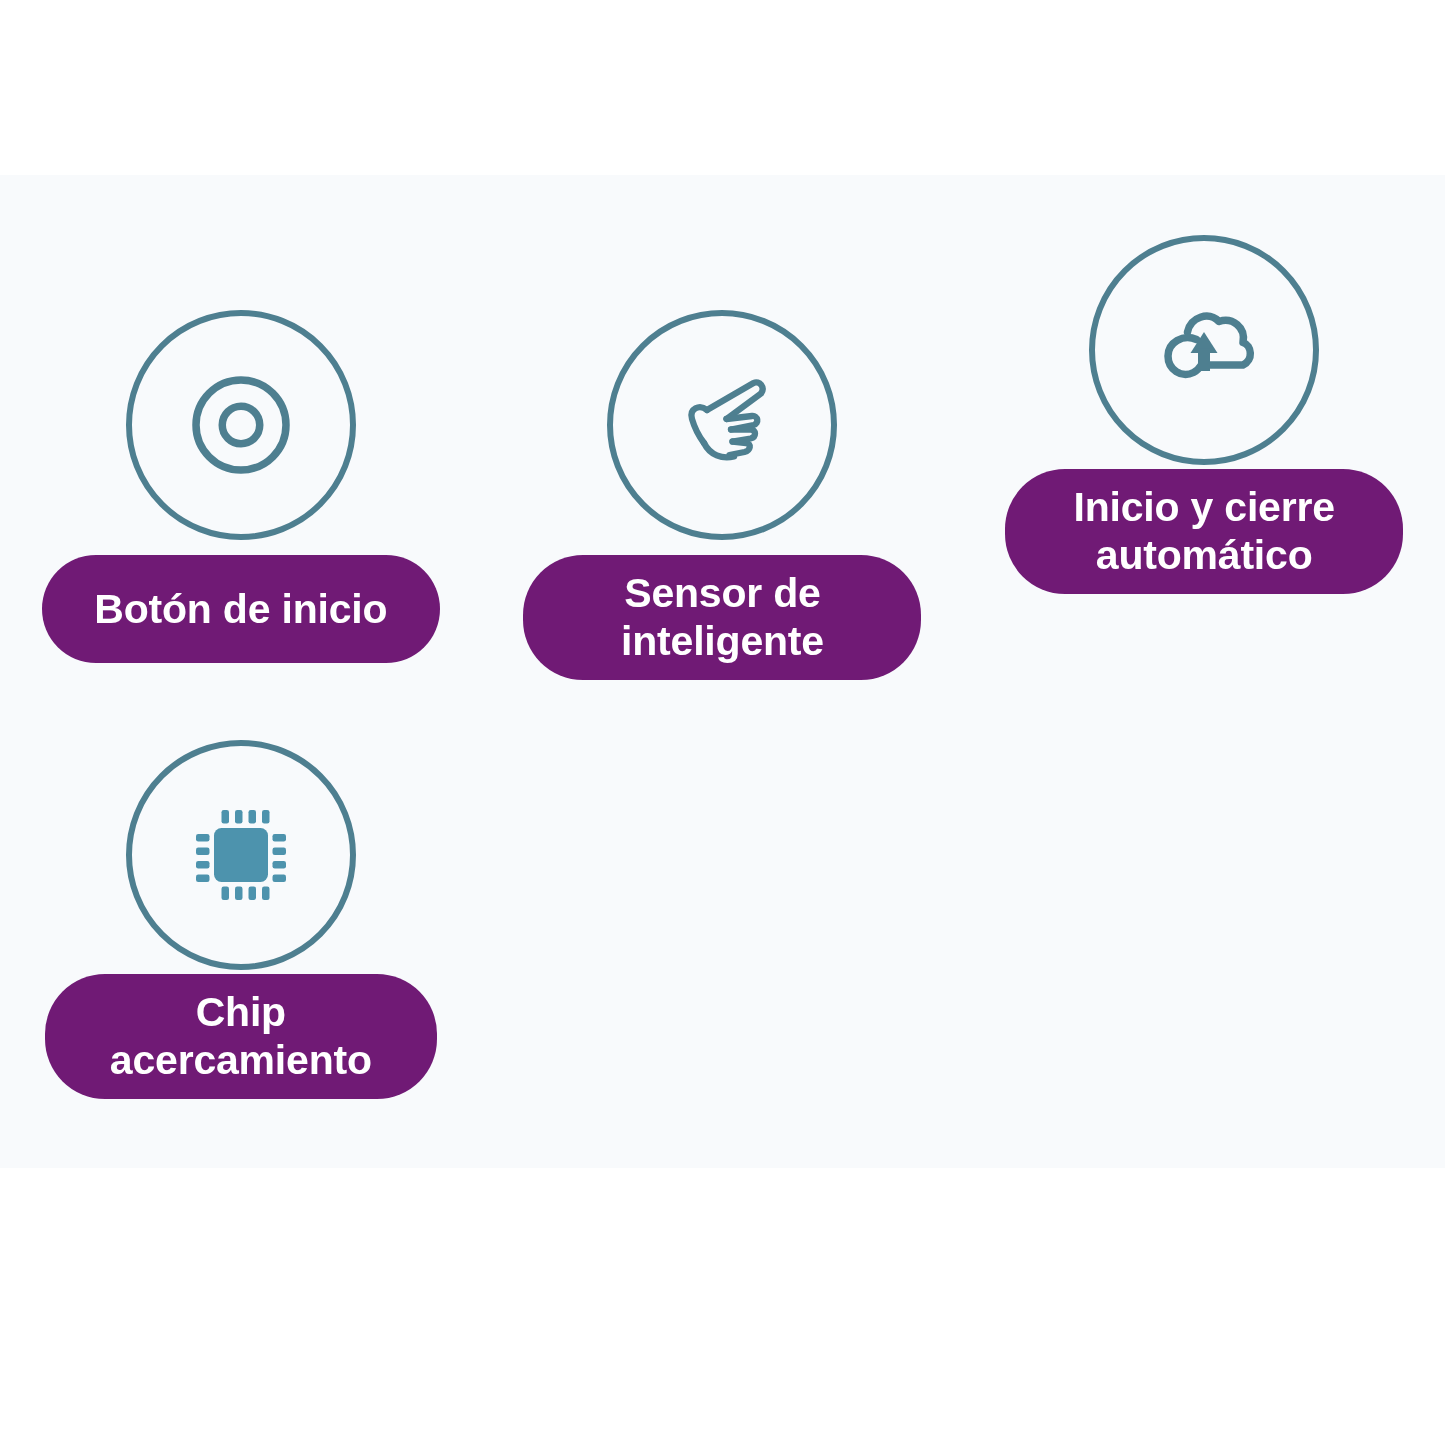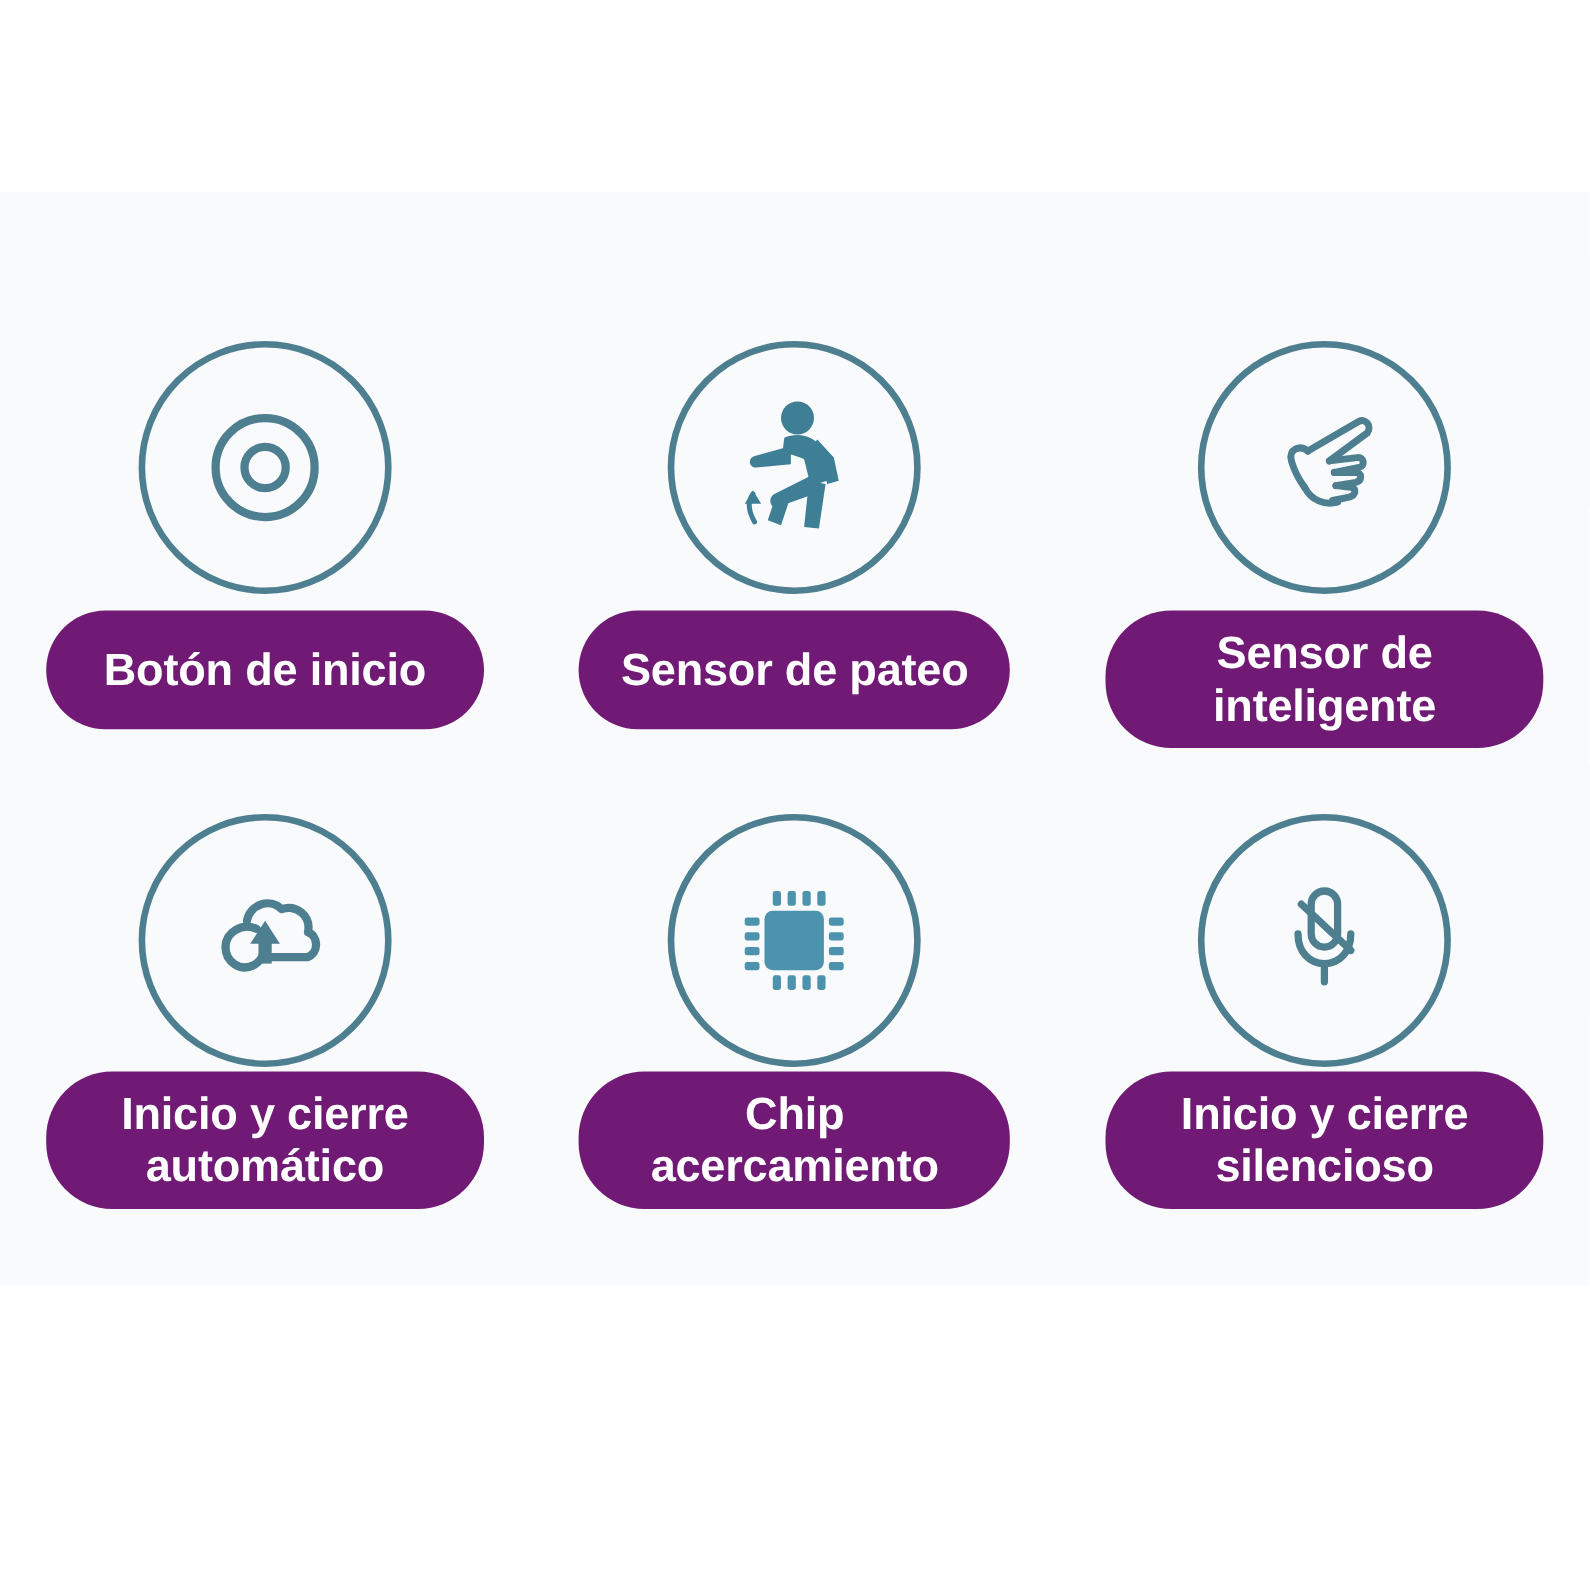--- a/index.html
+++ b/index.html
@@ -108,50 +108,20 @@
         <svg width="150" height="150" viewBox="0 0 100 100" aria-hidden="true">
           <circle cx="50" cy="50" r="30" fill="none" stroke="#4e7f90" stroke-width="5"></circle>
           <circle cx="50" cy="50" r="12.5" fill="none" stroke="#4e7f90" stroke-width="5"></circle>
         </svg>
       </div>
       <div class="pill">
         <span>Botón de inicio</span>
       </div>
     </div>
 
-    <div class="cell row1 col2">
-      <div class="icon-circle">
-        <svg width="150" height="150" viewBox="0 0 100 100" aria-hidden="true">
-          <g fill="#3f7f96">
-
-            <circle cx="52" cy="20" r="10"></circle>
-
-            <path d="M44 32 C 52 28, 64 31, 67 40 L 70 58 L 60 61 L 56 45 C 52 43, 46 42, 43 40 Z"></path>
-
-            <path d="M48 37 L 26 43 C 22 44, 22 50, 27 50 L 48 48 Z"></path>
-
-            <path d="M64 33 L 74 44 L 77 58 L 70 60 L 67 46 L 59 39 Z"></path>
-
-            <path d="M60 55 L 38 66 C 34 68, 35 75, 40 74 L 62 66 Z"></path>
-
-            <path d="M39 67 L 34 82 L 42 85 L 47 70 Z"></path>
-
-            <path d="M59 58 L 56 86 L 65 87 L 69 60 Z"></path>
-          </g>
-
-          <g fill="none" stroke="#3f7f96" stroke-width="3" stroke-linecap="round">
-            <path d="M26 83 C 22 76, 22 70, 25 66"></path>
-          </g>
-          <path d="M25 64 L 30 72 L 20 72 Z" fill="#3f7f96"></path>
-        </svg>
-      </div>
-      <div class="pill">
-        <span>Sensor de pateo</span>
-      </div>
-    </div>
 
     <div class="cell row1 col3">
       <div class="icon-circle">
         <svg width="150" height="150" viewBox="0 0 100 100" aria-hidden="true">
           <g fill="none" stroke="#4e7f90" stroke-width="4.2" stroke-linecap="round" stroke-linejoin="round">
 
             <path d="M40 40 L 71 22 C 75 20, 79 25, 76 29 L 53 46"></path>
 
             <path d="M53 46 L 70 44 C 74 43.5, 75 49, 71 50 L 56 53"></path>
 
@@ -221,34 +191,15 @@
             <rect x="71" y="54" width="9" height="5" rx="1.5"></rect>
             <rect x="71" y="63" width="9" height="5" rx="1.5"></rect>
           </g>
         </svg>
       </div>
       <div class="pill">
         <span>Chip acercamiento</span>
       </div>
     </div>
 
-    <div class="cell row2 col3">
-      <div class="icon-circle">
-        <svg width="150" height="150" viewBox="0 0 100 100" aria-hidden="true">
-          <g fill="none" stroke="#4e7f90" stroke-width="4.4" stroke-linecap="round" stroke-linejoin="round">
-
-            <rect x="42" y="20" width="16" height="34" rx="8"></rect>
-
-            <path d="M34 46 C 34 57, 41 64, 50 64 C 59 64, 66 57, 66 46"></path>
-
-            <path d="M50 64 L 50 75"></path>
-
-            <path d="M36 28 L 66 56"></path>
-          </g>
-        </svg>
-      </div>
-      <div class="pill two-line">
-        <span>Inicio y cierre silencioso</span>
-      </div>
-    </div>
 
   </div>
 </div>
 
 </body></html>

